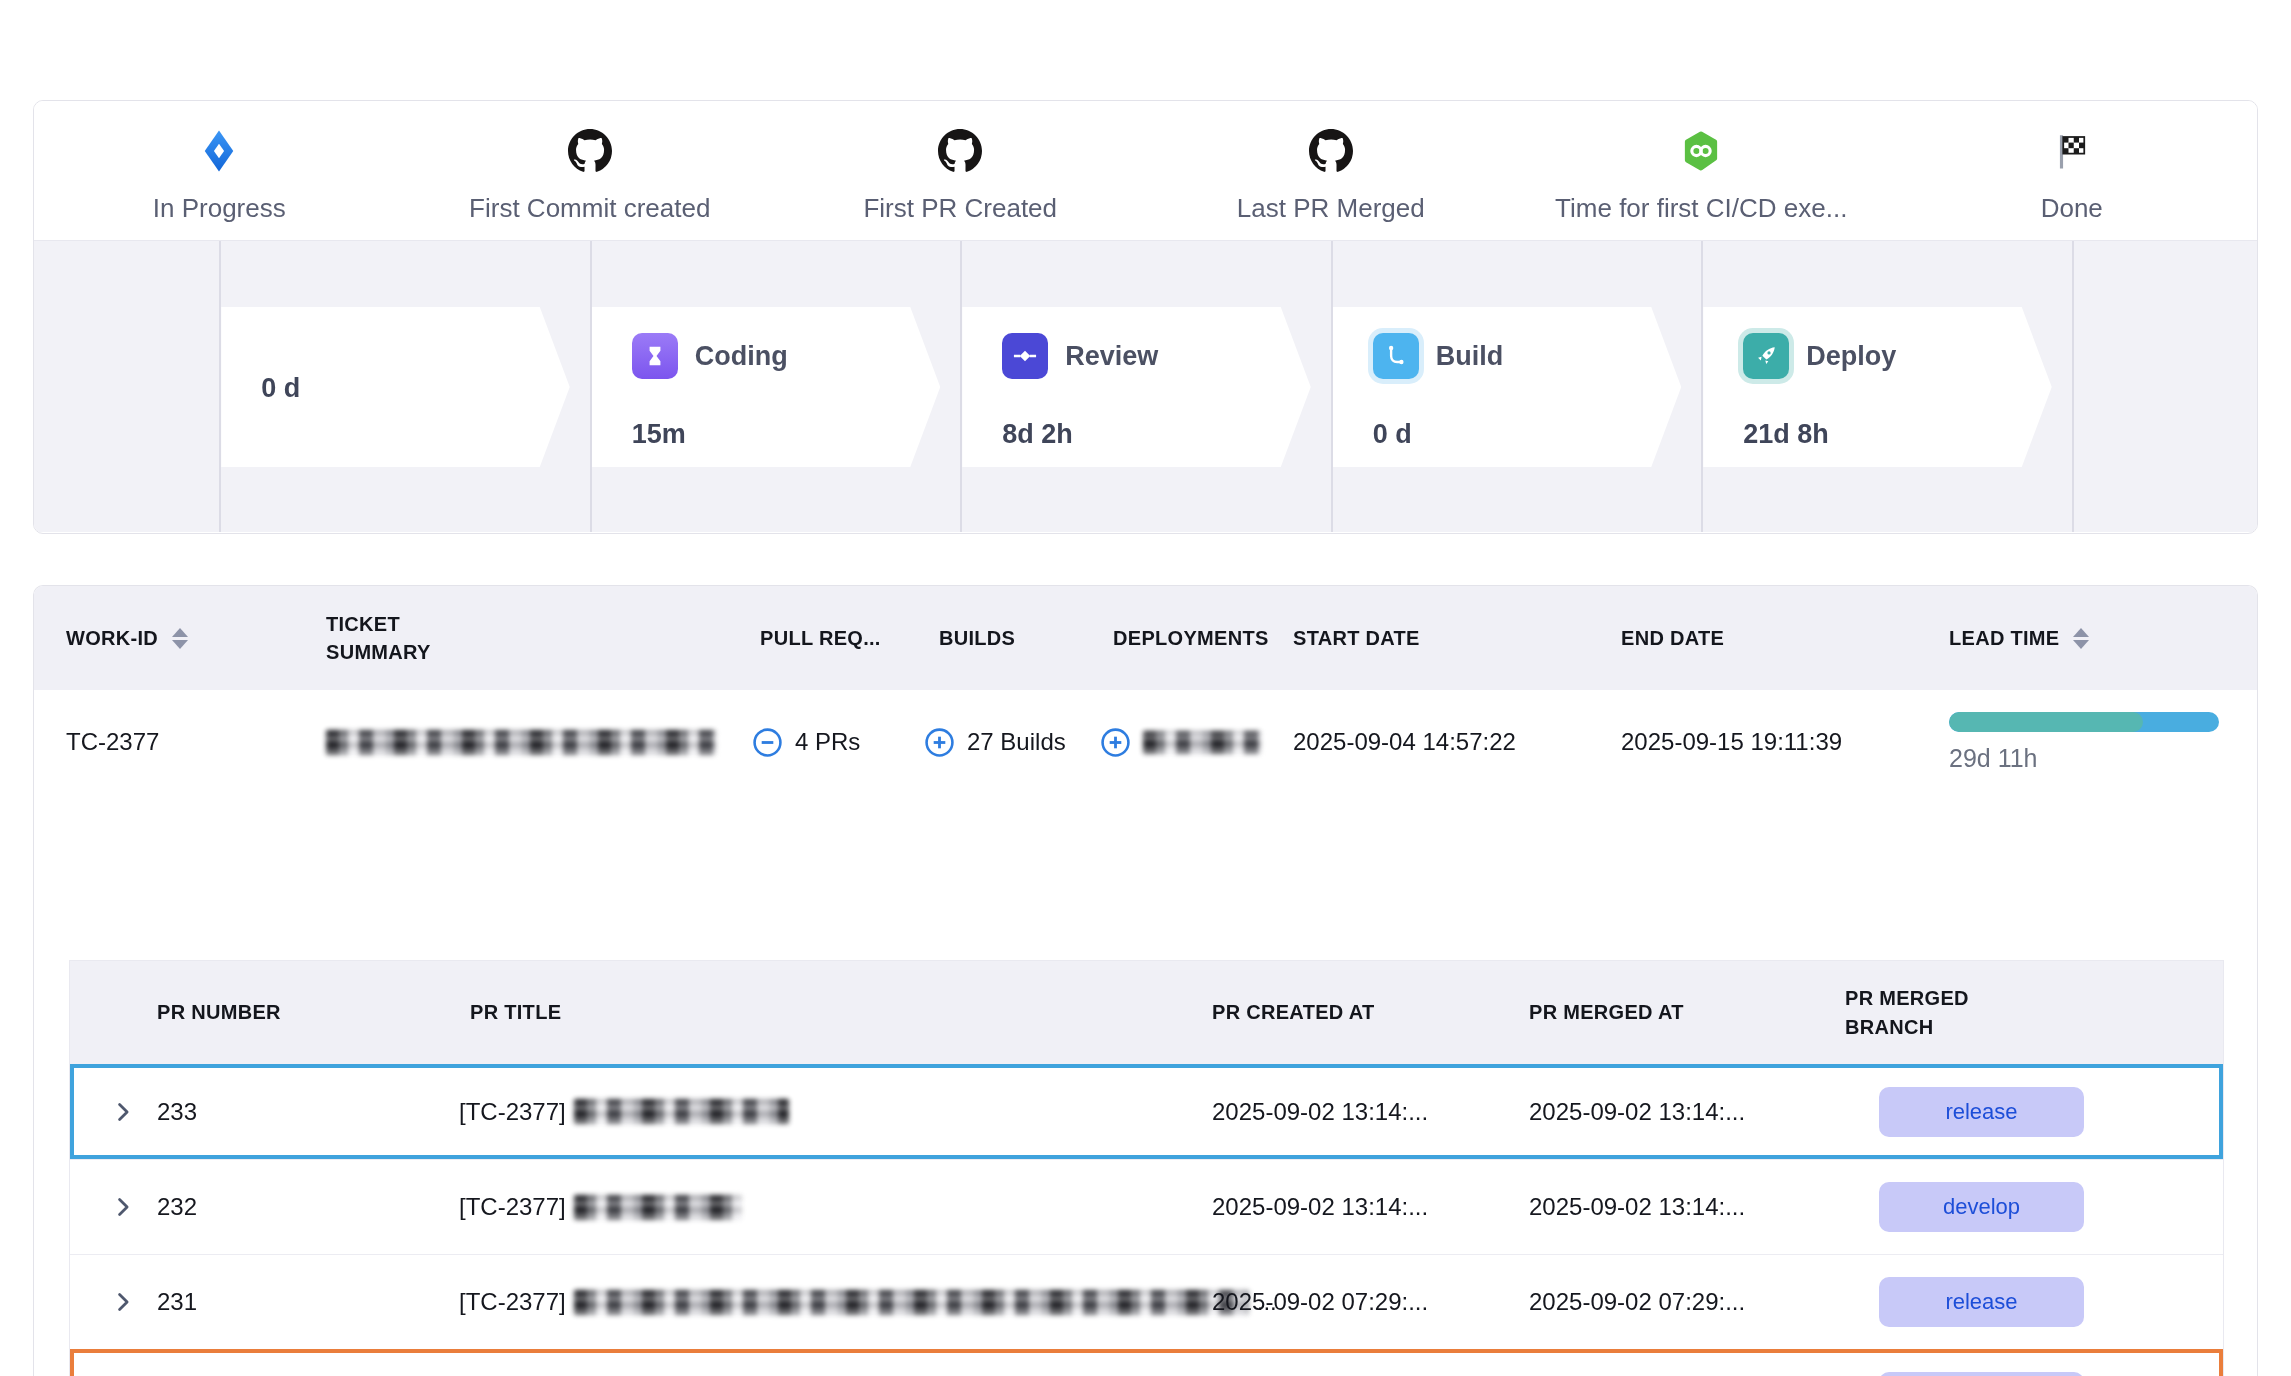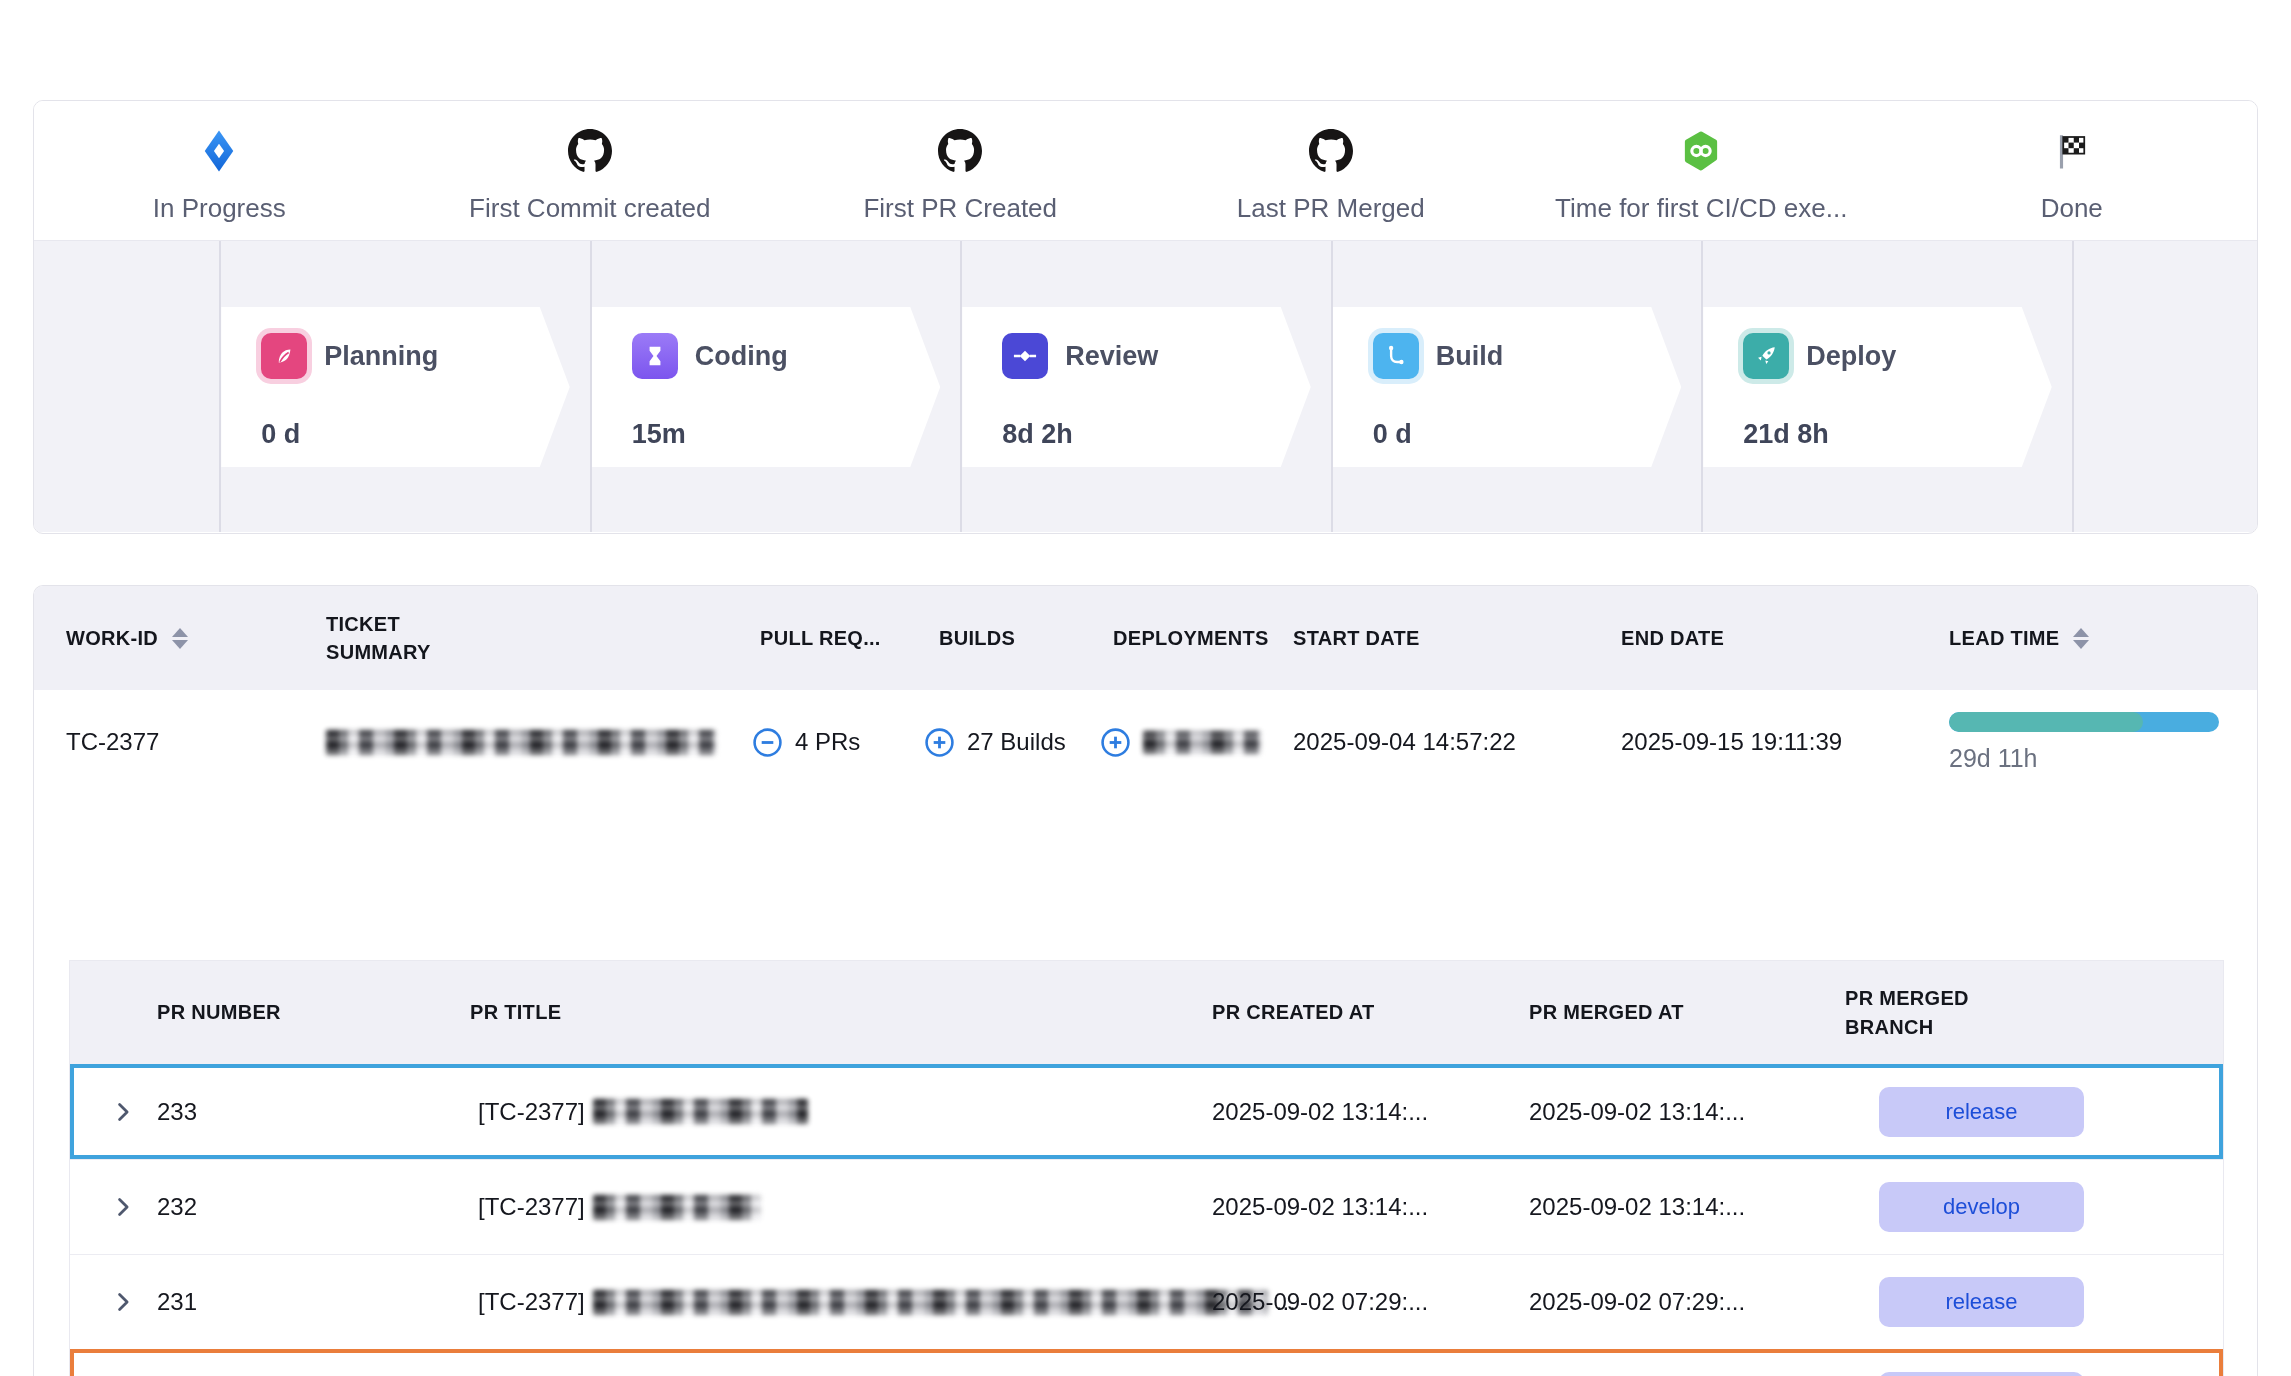--- a/index.html
+++ b/index.html
@@ -105,21 +105,21 @@
   .hcell.p-created { left:1142px; }
   .hcell.p-merged { left:1459px; }
   .hcell.p-branch { left:1775px; width:160px; line-height:1.45; }
   .pr-row { position:relative; height:95px; background:#fff; }
   .pr-row + .pr-row { border-top:1px solid #ececf2; }
   .pr-row.hl-blue { box-shadow:inset 0 0 0 4px #3fa3dd; border-top:none; }
   .pr-row.hl-orange { box-shadow:inset 0 0 0 4px #ea7e3c; border-top:none; }
   .pr-row .cell { position:absolute; top:0; height:100%; display:flex; align-items:center; font-size:24px; color:#15171e; }
   .cell.p-chev { left:42px; cursor:pointer; }
   .cell.p-number { left:87px; }
-  .cell.p-title { left:408px; gap:8px; white-space:nowrap; }
+  .cell.p-title { left:389px; gap:8px; white-space:nowrap; }
   .cell.p-created { left:1142px; }
   .cell.p-merged { left:1459px; }
   .cell.p-branch { left:1777px; }
   .branch-badge { display:inline-flex; align-items:center; justify-content:center;
     width:205px; height:50px; border-radius:10px; background:#c8c9f8; color:#1d4ed8; font-size:22px;margin-left:32px; }
 </style>
 </head>
 <body>
 
 <svg width="0" height="0" style="position:absolute">
@@ -201,29 +201,20 @@
 
     <div class="stage-strip">
       <i class="vline"></i>
       <i class="vline"></i>
       <i class="vline"></i>
       <i class="vline"></i>
       <i class="vline"></i>
       <i class="vline"></i>
 
       <div class="stage s0">
-        <div class="stage-head">
-          <span class="stage-ico planning">
-            <svg width="28" height="28" viewBox="0 0 24 24">
-                <path d="M7.5 17.5C7.5 10.5 12 6.5 17.5 6.5c-.8 7.5-4.5 11-10 11z" fill="#fff"></path>
-                <path d="M8.5 17c2.5-4.5 5-6.5 7.5-8" stroke="#e4467f" stroke-width="1.4" fill="none"></path>
-              </svg>
-          </span>
-          <span class="stage-name">Planning</span>
-        </div>
         <div class="stage-duration">0 d</div>
       </div>
 
       <div class="stage s1">
         <div class="stage-head">
           <span class="stage-ico coding">
             <svg width="26" height="26" viewBox="0 0 24 24">
                 <path d="M7 3.5h10v3.6l-3.6 4.9 3.6 4.9v3.6H7v-3.6l3.6-4.9L7 7.1z" fill="#fff"></path>
               </svg>
           </span>

